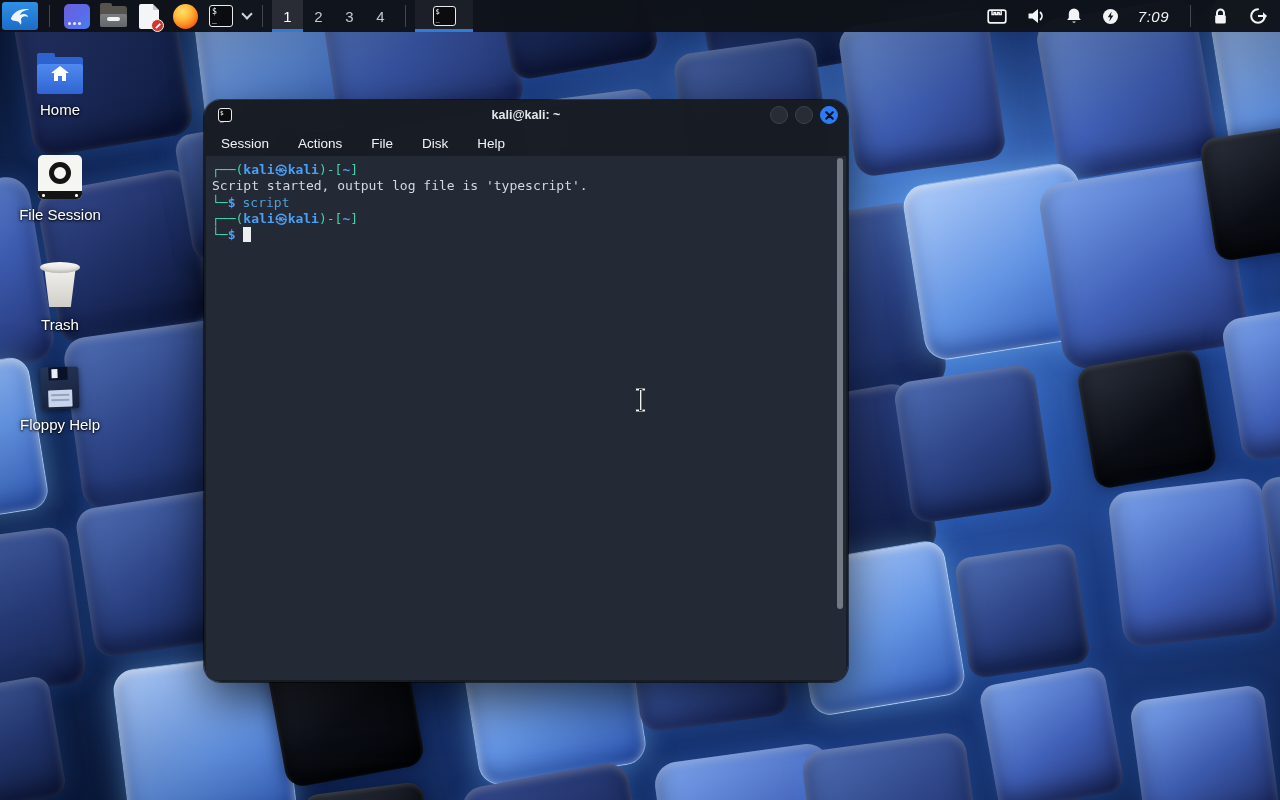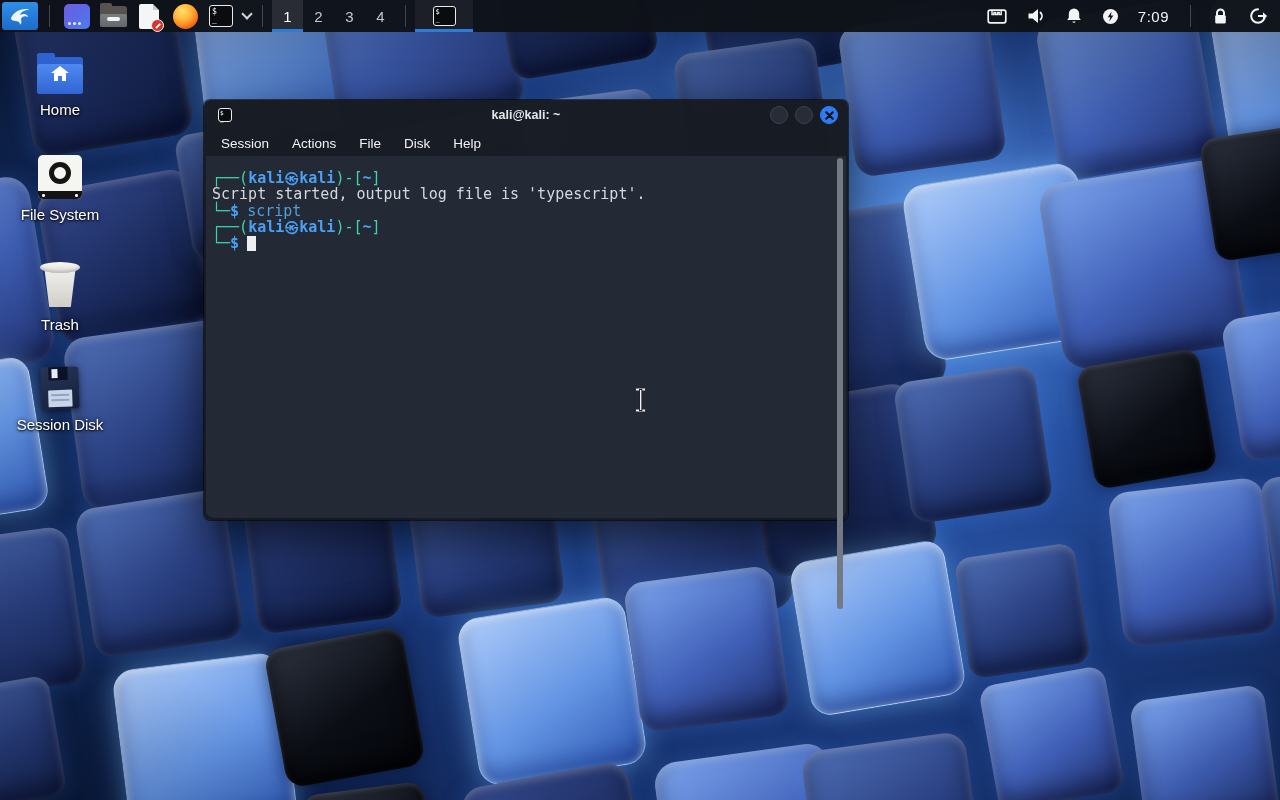--- a/index.html
+++ b/index.html
@@ -26,21 +26,21 @@
     background: rgba(15,18,24,.965); display:flex; align-items:center; }
   .psep { width:1px; height:22px; background:#41464f; margin:0 9px; flex:0 0 auto; }
   .launcher-btn { width:32px; height:28px; display:flex; align-items:center; justify-content:center;
     border-radius:3px; margin:0 2px; flex:0 0 auto; }
   #kali-btn { background: linear-gradient(180deg,#2f8fe6,#1c6cc8); width:36px; margin-left:2px; }
   .ws-btn { width:31px; height:32px; display:flex; align-items:center; justify-content:center;
     color:#c3c8d0; font-size:15px; flex:0 0 auto; }
   .ws-btn.active { background:rgba(255,255,255,.10); color:#fff; border-bottom:3px solid #2e7cd6; padding-top:3px; }
   .winlist-btn { width:58px; height:32px; display:flex; align-items:center; justify-content:center;
     background:rgba(255,255,255,.05); border-bottom:3px solid #2e7cd6; padding-top:3px; flex:0 0 auto; }
-  #tray { margin-left:auto; display:flex; align-items:center; gap:19px; padding-right:12px; }
+  #tray { margin-left:auto; display:flex; align-items:center; gap:19px; padding-right:12px;font-style:italic; }
   #clock { color:#f2f4f6; font-size:15px; letter-spacing:.5px; }
   .trayicon { display:flex; align-items:center; justify-content:center; }
 
   
   .mini-term { background:#0a0c10; border:1.5px solid #e9ecef; border-radius:3px;
     color:#fff; font-family:"DejaVu Sans Mono", monospace; line-height:1; }
   .mini-term span { display:block; }
   .chev { width:8px; height:8px; border-right:2px solid #cfd3d8; border-bottom:2px solid #cfd3d8;
     transform:rotate(45deg); margin:-4px 2px 0 4px; }
   .purple-app { width:26px; height:25px; border-radius:5px; position:relative;
@@ -84,36 +84,36 @@
   .trash-art .rim { position:absolute; left:4px; top:1px; width:40px; height:11px; border-radius:50%;
     background:linear-gradient(180deg,#fcfbf9,#d8d7d2); box-shadow:inset 0 -2px 3px rgba(0,0,0,.15); }
   .floppy-art { position:relative; width:38px; height:42px; border-radius:3px; transform:rotate(-2deg);
     background:linear-gradient(160deg,#273657,#141f3a); box-shadow:0 2px 6px rgba(0,0,0,.5); }
   .floppy-art .shutter { position:absolute; left:8px; top:0; width:19px; height:13px; background:#0b1226; }
   .floppy-art .shutter i { position:absolute; left:3px; top:2px; width:6px; height:9px; background:#e8ecf4; }
   .floppy-art .label { position:absolute; left:7px; bottom:2px; width:24px; height:17px; background:#c9d4e8; border-radius:1px; }
   .floppy-art .label i { position:absolute; left:3px; top:4px; width:18px; height:2px; background:#8fa3c4; box-shadow:0 5px 0 #8fa3c4; }
 
   
-  #term { position:absolute; left:204px; top:100px; width:644px; height:420px; z-index:5;
-    background:rgba(23,27,35,.985); border-radius:6px;
+  #term { position:absolute; left:204px; top:100px; width:644px; height:582px; z-index:5;
+    background:rgba(23,27,35,.985); border-radius:17px;
     box-shadow:0 18px 48px rgba(0,0,0,.65), 0 0 0 1px rgba(0,0,0,.55); }
   #titlebar { height:30px; display:flex; align-items:center; padding:0 10px; }
   #title-icon { margin-left:4px; }
   #title-text { position:absolute; left:0; right:0; text-align:center; color:#e3e6ea;
     font-size:12.5px; font-weight:bold; pointer-events:none; }
   #controls { margin-left:auto; display:flex; gap:7px; z-index:2; }
   .ctl { width:18px; height:18px; border-radius:50%; background:#272c36; border:1px solid #3c424d; }
   .ctl.close { background:#2f7bf6; border-color:#2f7bf6; display:flex; align-items:center; justify-content:center; }
-  #menubar { height:26px; display:flex; align-items:center; padding:0 8px; gap:5px; }
+  #menubar { height:26px; display:flex; align-items:center; padding:0 8px; gap:11px; }
   .menu-item { color:#f1f3f5; font-size:13.5px; padding:3px 9px; border-radius:3px; }
   #term-body { position:absolute; left:2px; right:2px; top:56px; bottom:2px; overflow:hidden;
     background:rgba(37,43,56,.93); border-radius:0 0 8px 8px;
-    font-family:"DejaVu Sans Mono", monospace; font-size:15px; line-height:16.3px;
-    padding:14px 14px 6px 6px; color:#d4d8de; }
+    font-family:"DejaVu Sans Mono", monospace; font-size:13px; line-height:16.3px;
+    padding:6px 14px 6px 6px; color:#d4d8de; }
   .c-frame { color:#40d3a5; }
   .c-user  { color:#4aa0f5; font-weight:bold; }
   .c-path  { color:#4aa0f5; font-weight:bold; }
   .c-dollar{ color:#4aa0f5; font-weight:bold; }
   .c-cmd   { color:#4f9fd9; margin-left:.9ch; }
   .cursor-block { display:inline-block; width:8.5px; height:15px; background:#eceef0;
     vertical-align:-3px; margin-left:.9ch; }
   #scrollbar { position:absolute; right:5px; top:58px; height:451px; width:6px;
     background:#747983; border-radius:3px; z-index:6; }
 
@@ -189,39 +189,39 @@
   </div>
   <div class="dlabel">Home</div>
 </div>
 <div class="dicon" style="top:155px">
   <div class="fs-art">
     <div class="ring"></div>
       <div class="bar">
         <i></i>
       </div>
   </div>
-  <div class="dlabel">File System</div>
+  <div class="dlabel">File Session</div>
 </div>
 <div class="dicon" style="top:261px">
   <div class="trash-art">
     <div class="cup"></div>
       <div class="rim"></div>
   </div>
   <div class="dlabel">Trash</div>
 </div>
 <div class="dicon" style="top:367px">
   <div class="floppy-art">
     <div class="shutter">
         <i></i>
       </div>
       <div class="label">
         <i></i>
       </div>
   </div>
-  <div class="dlabel">Session Disk</div>
+  <div class="dlabel">Floppy Help</div>
 </div>
 
 <div id="term">
   <div id="titlebar">
     <div id="title-icon" class="mini-term" style="width:14px;height:14px;font-size:6px;padding:1px">
         <span>$<span style="vertical-align:2px">_</span></span>
       </div>
     <div id="title-text">kali@kali: ~</div>
     <div id="controls">
       <div class="ctl"></div>

